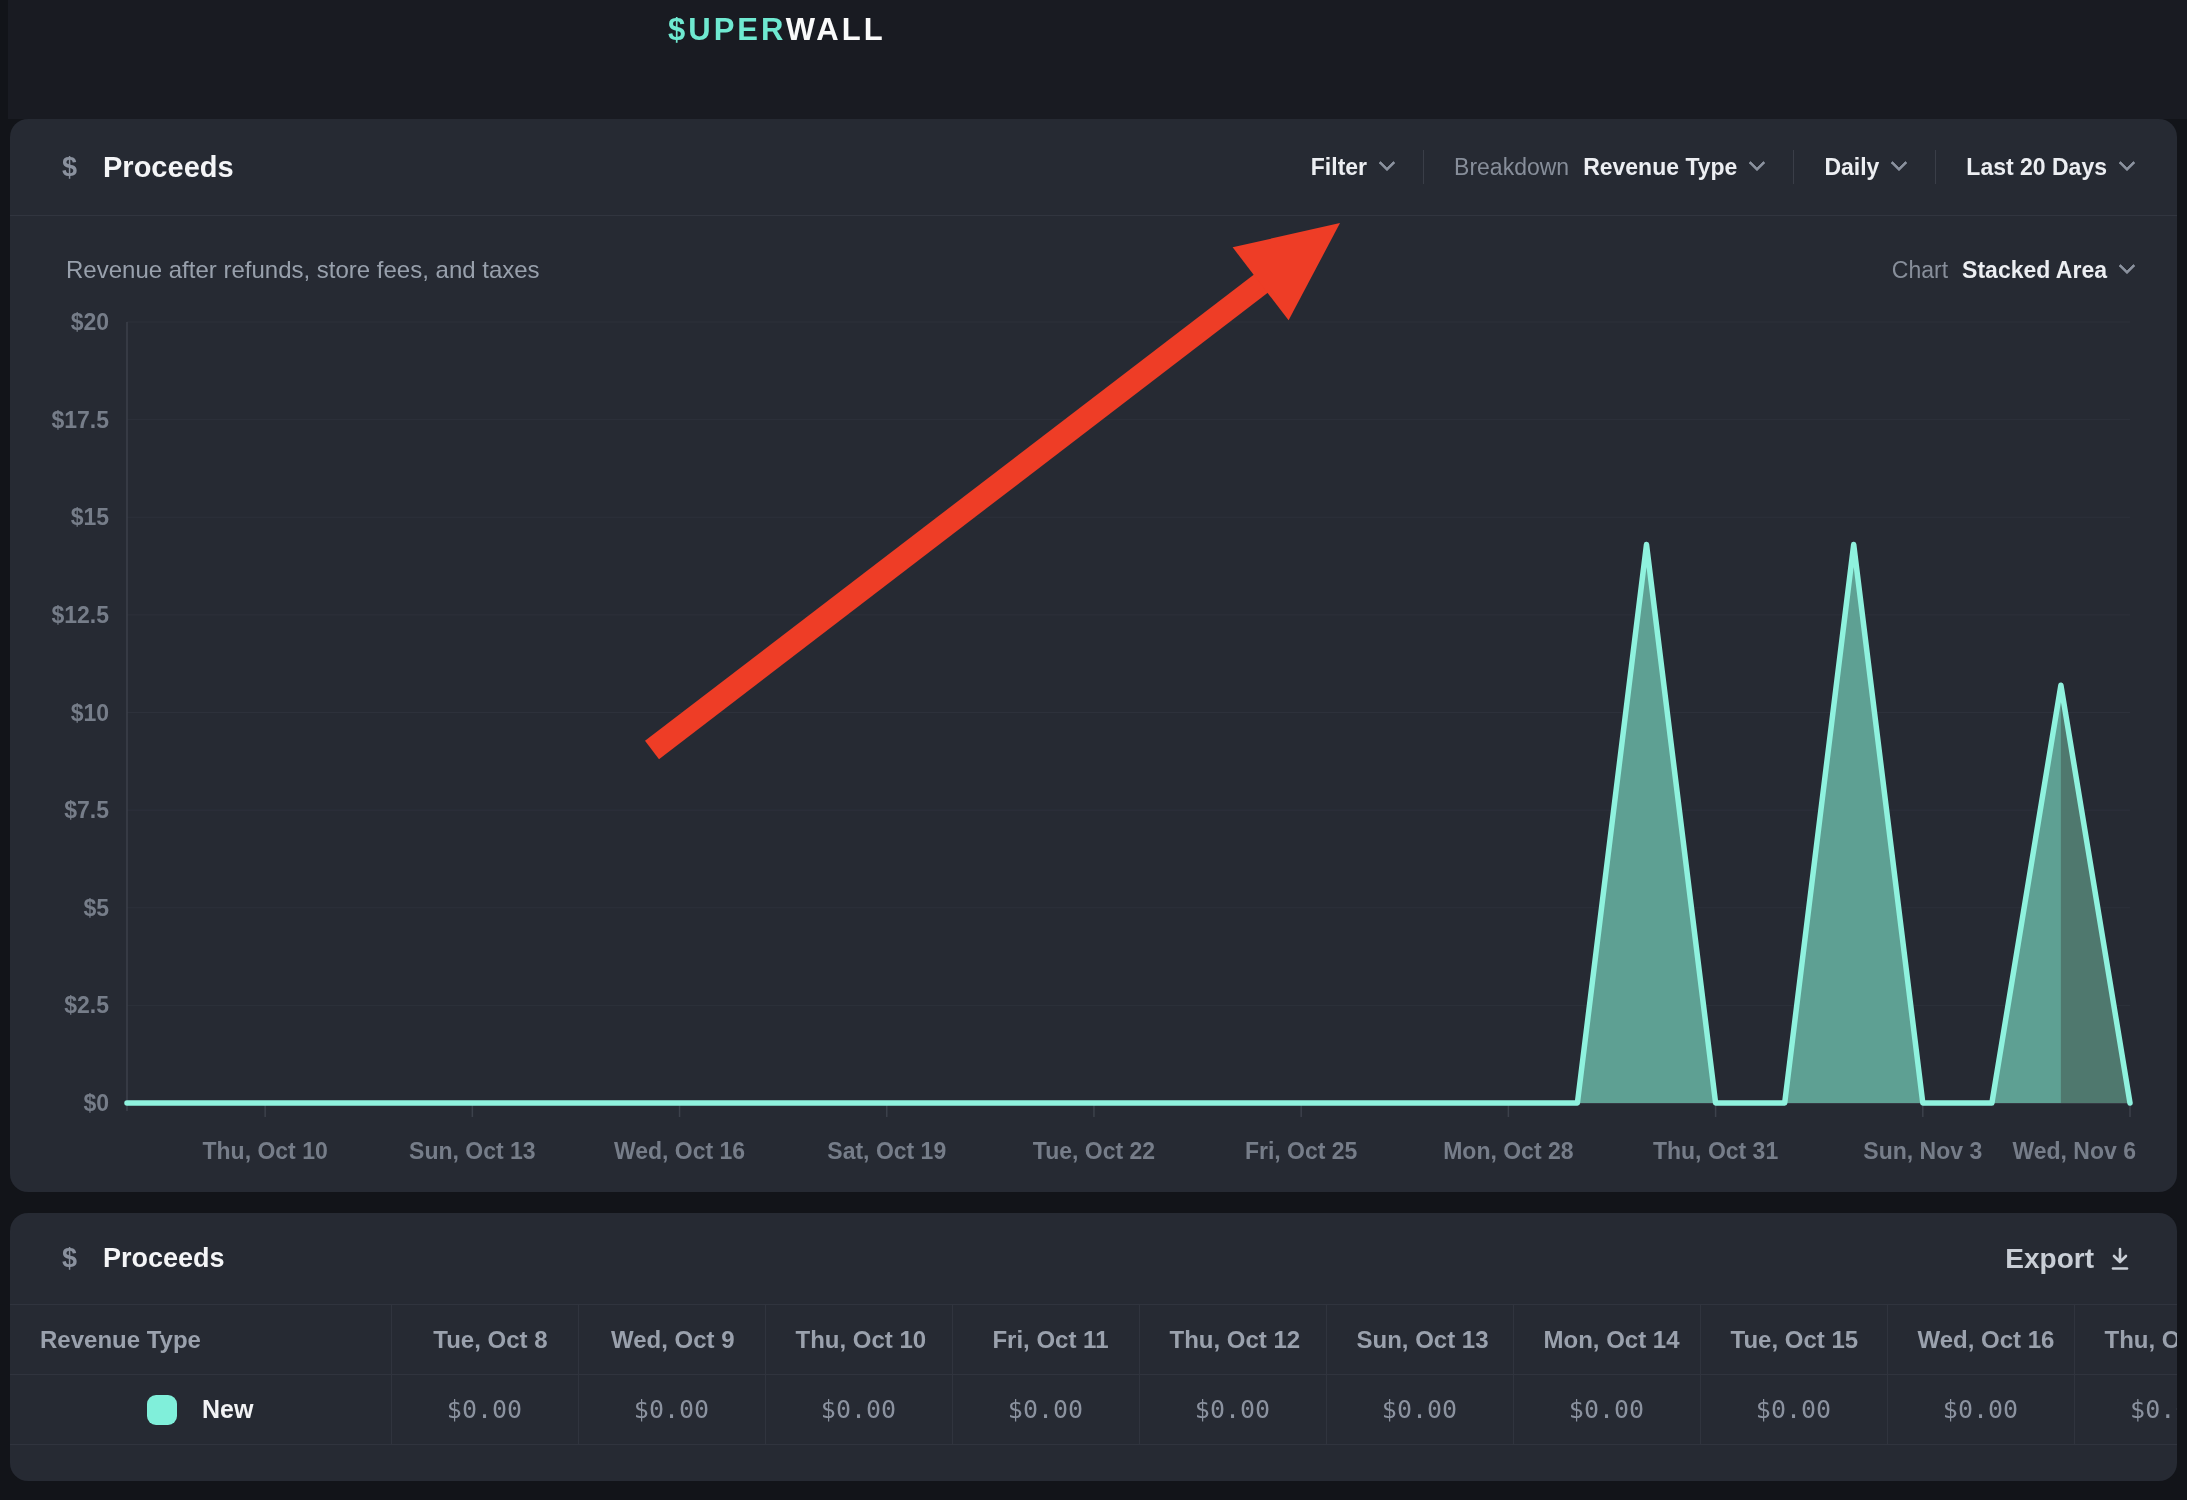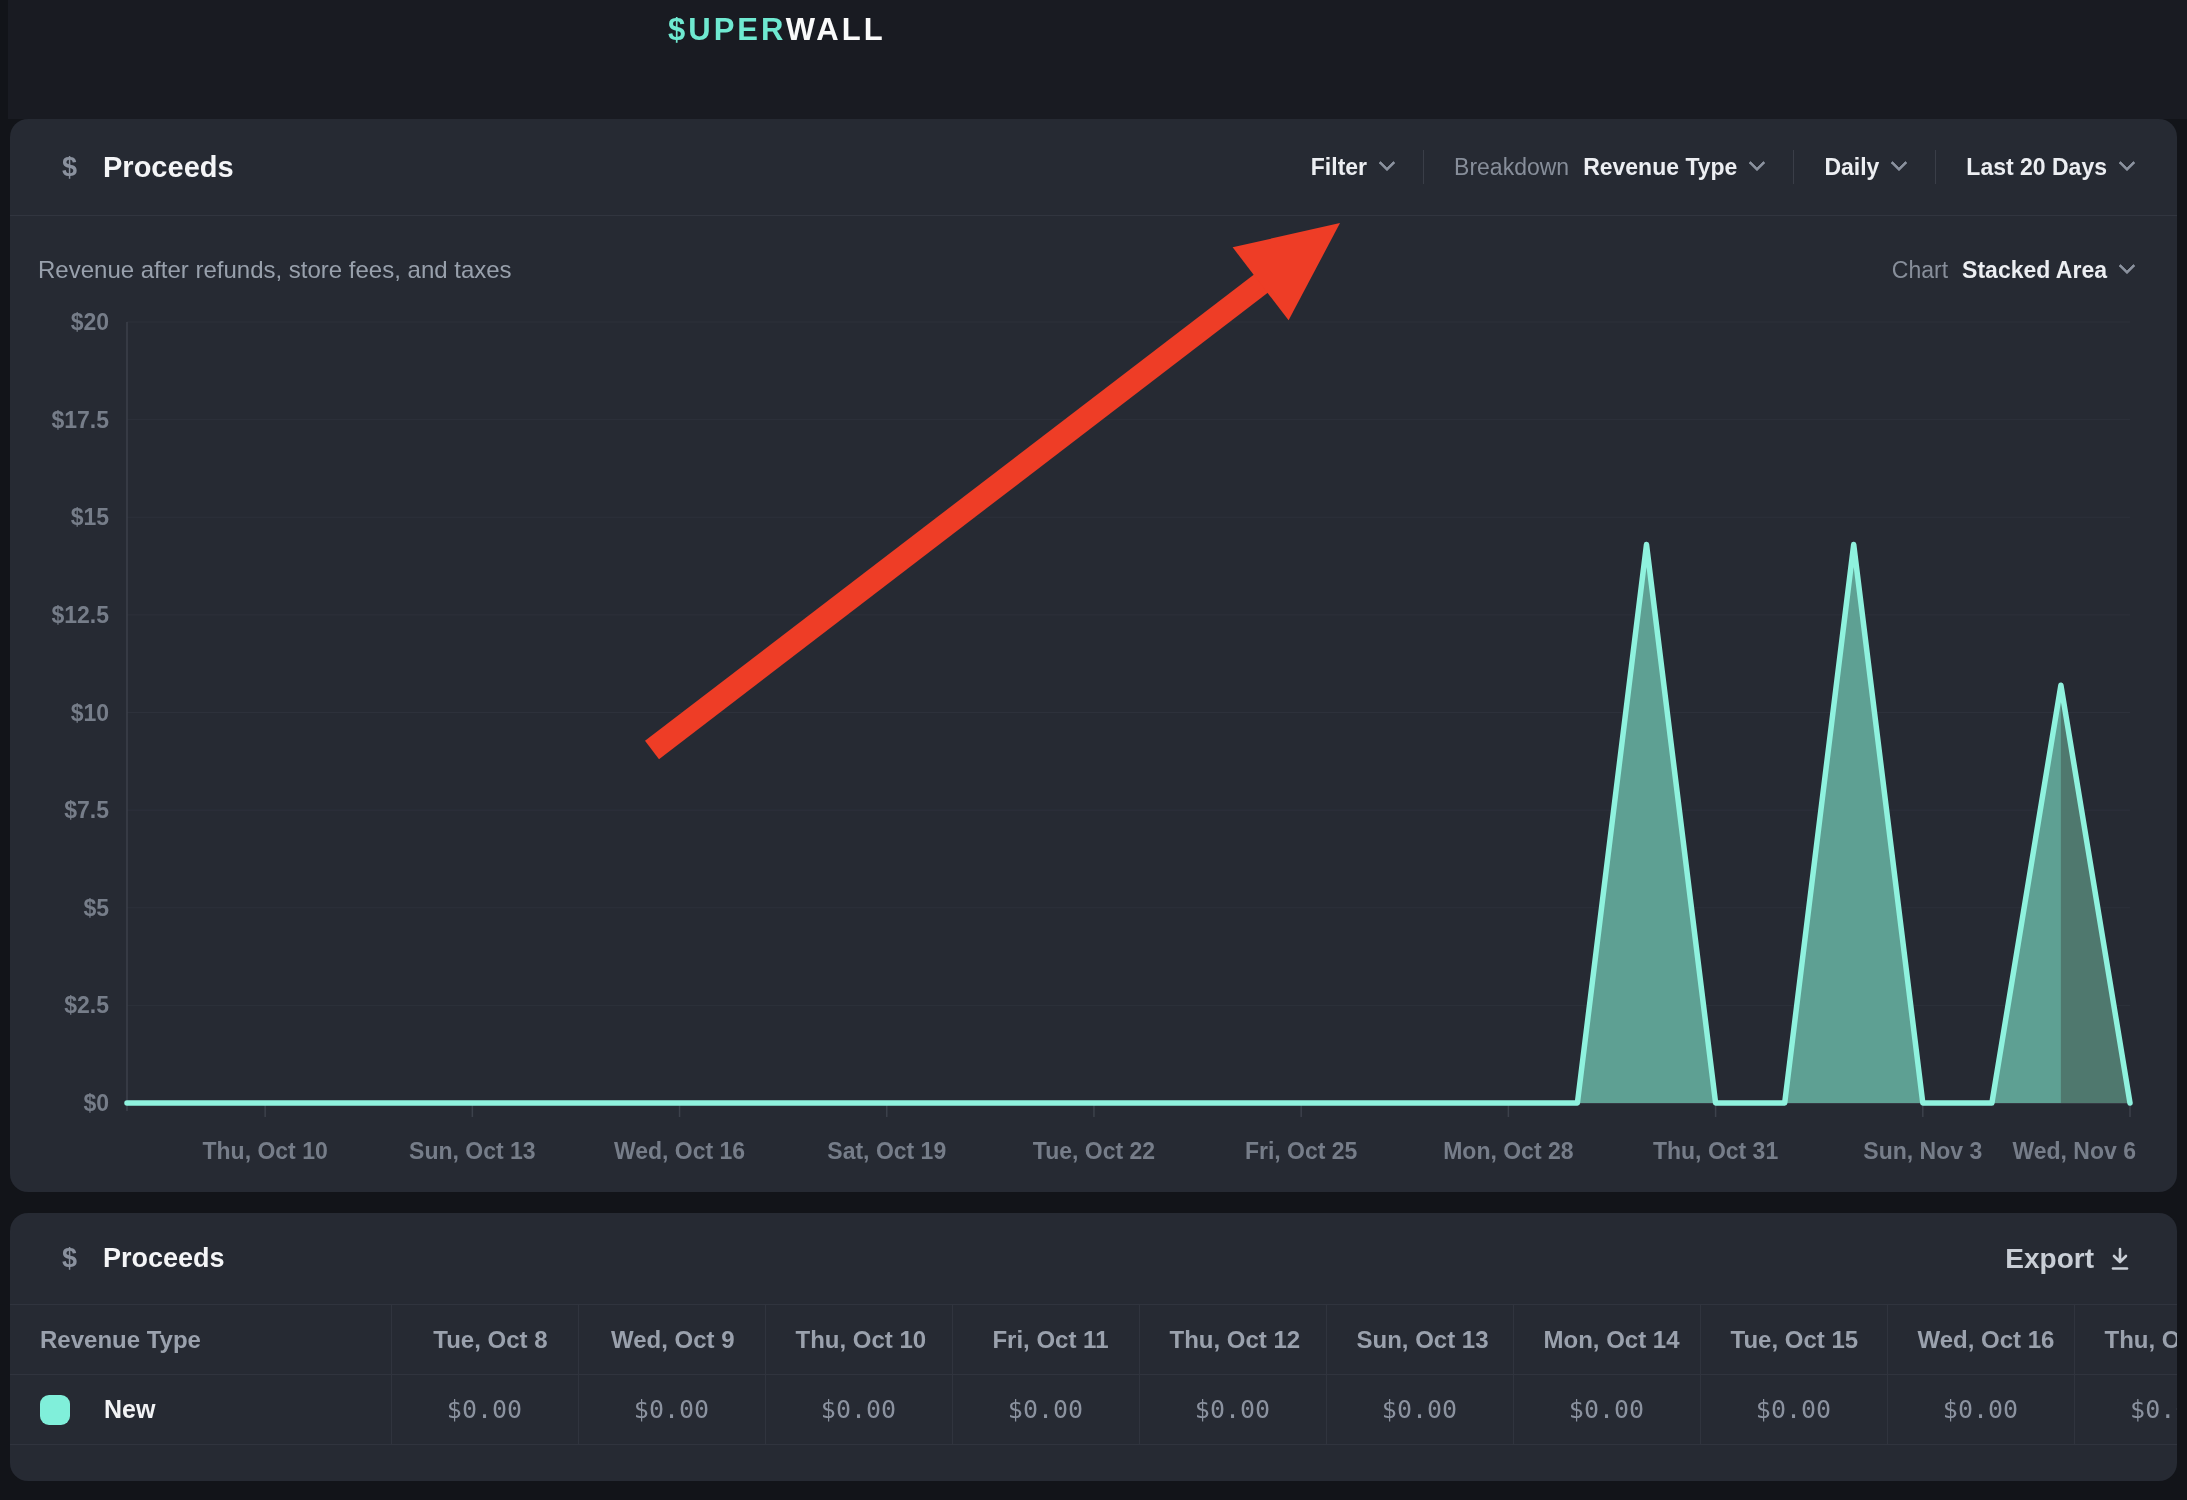--- a/index.html
+++ b/index.html
@@ -53,21 +53,21 @@
   .sep { width: 1px; height: 34px; background: #3a3e48; margin: 0 30px; }
   .chevron {
     display: inline-block; width: 12px; height: 12px;
     border-right: 3px solid #8a919e; border-bottom: 3px solid #8a919e;
     border-radius: 1px; transform: rotate(45deg); margin-top: -8px;
   }
   .divider { height: 1px; background: #31353f; }
 
   .meta-row {
     display: flex; justify-content: space-between; align-items: center;
-    padding: 0 44px 0 28px; margin-top: 40px;
+    padding: 0 44px 0 56px; margin-top: 40px;
   }
   .subtitle { font-size: 24px; font-weight: 500; color: #98a0ac; margin: 0; }
 
   #chart-svg {
     position: absolute; left: 0; top: 0;
     width: 2167px; height: 1073px; pointer-events: none;
   }
 
   
   .export-btn {
@@ -87,21 +87,21 @@
   thead th:first-child { border-left: none; text-align: left; }
   tbody td {
     border-left: 1px solid #30343e; border-bottom: 1px solid #30343e;
     white-space: nowrap; overflow: hidden;
   }
   tbody td:first-child { border-left: none; }
   td.value-cell {
     font-family: "DejaVu Sans Mono", monospace;
     font-size: 25px; color: #8b929f; text-align: center;
   }
-  .row-label-wrap { display: flex; align-items: center; gap: 34px; }
+  .row-label-wrap { display: flex; align-items: center; gap: 25px; justify-content: center; }
   .swatch { width: 30px; height: 30px; border-radius: 9px; flex: 0 0 auto; }
   .row-label { color: #f2f3f5; font-size: 25px; font-weight: 600; }
 
   
   #arrow-svg {
     position: absolute; left: 0; top: 0;
     width: 2187px; height: 1500px;
     z-index: 60; pointer-events: none;
   }
 </style>

